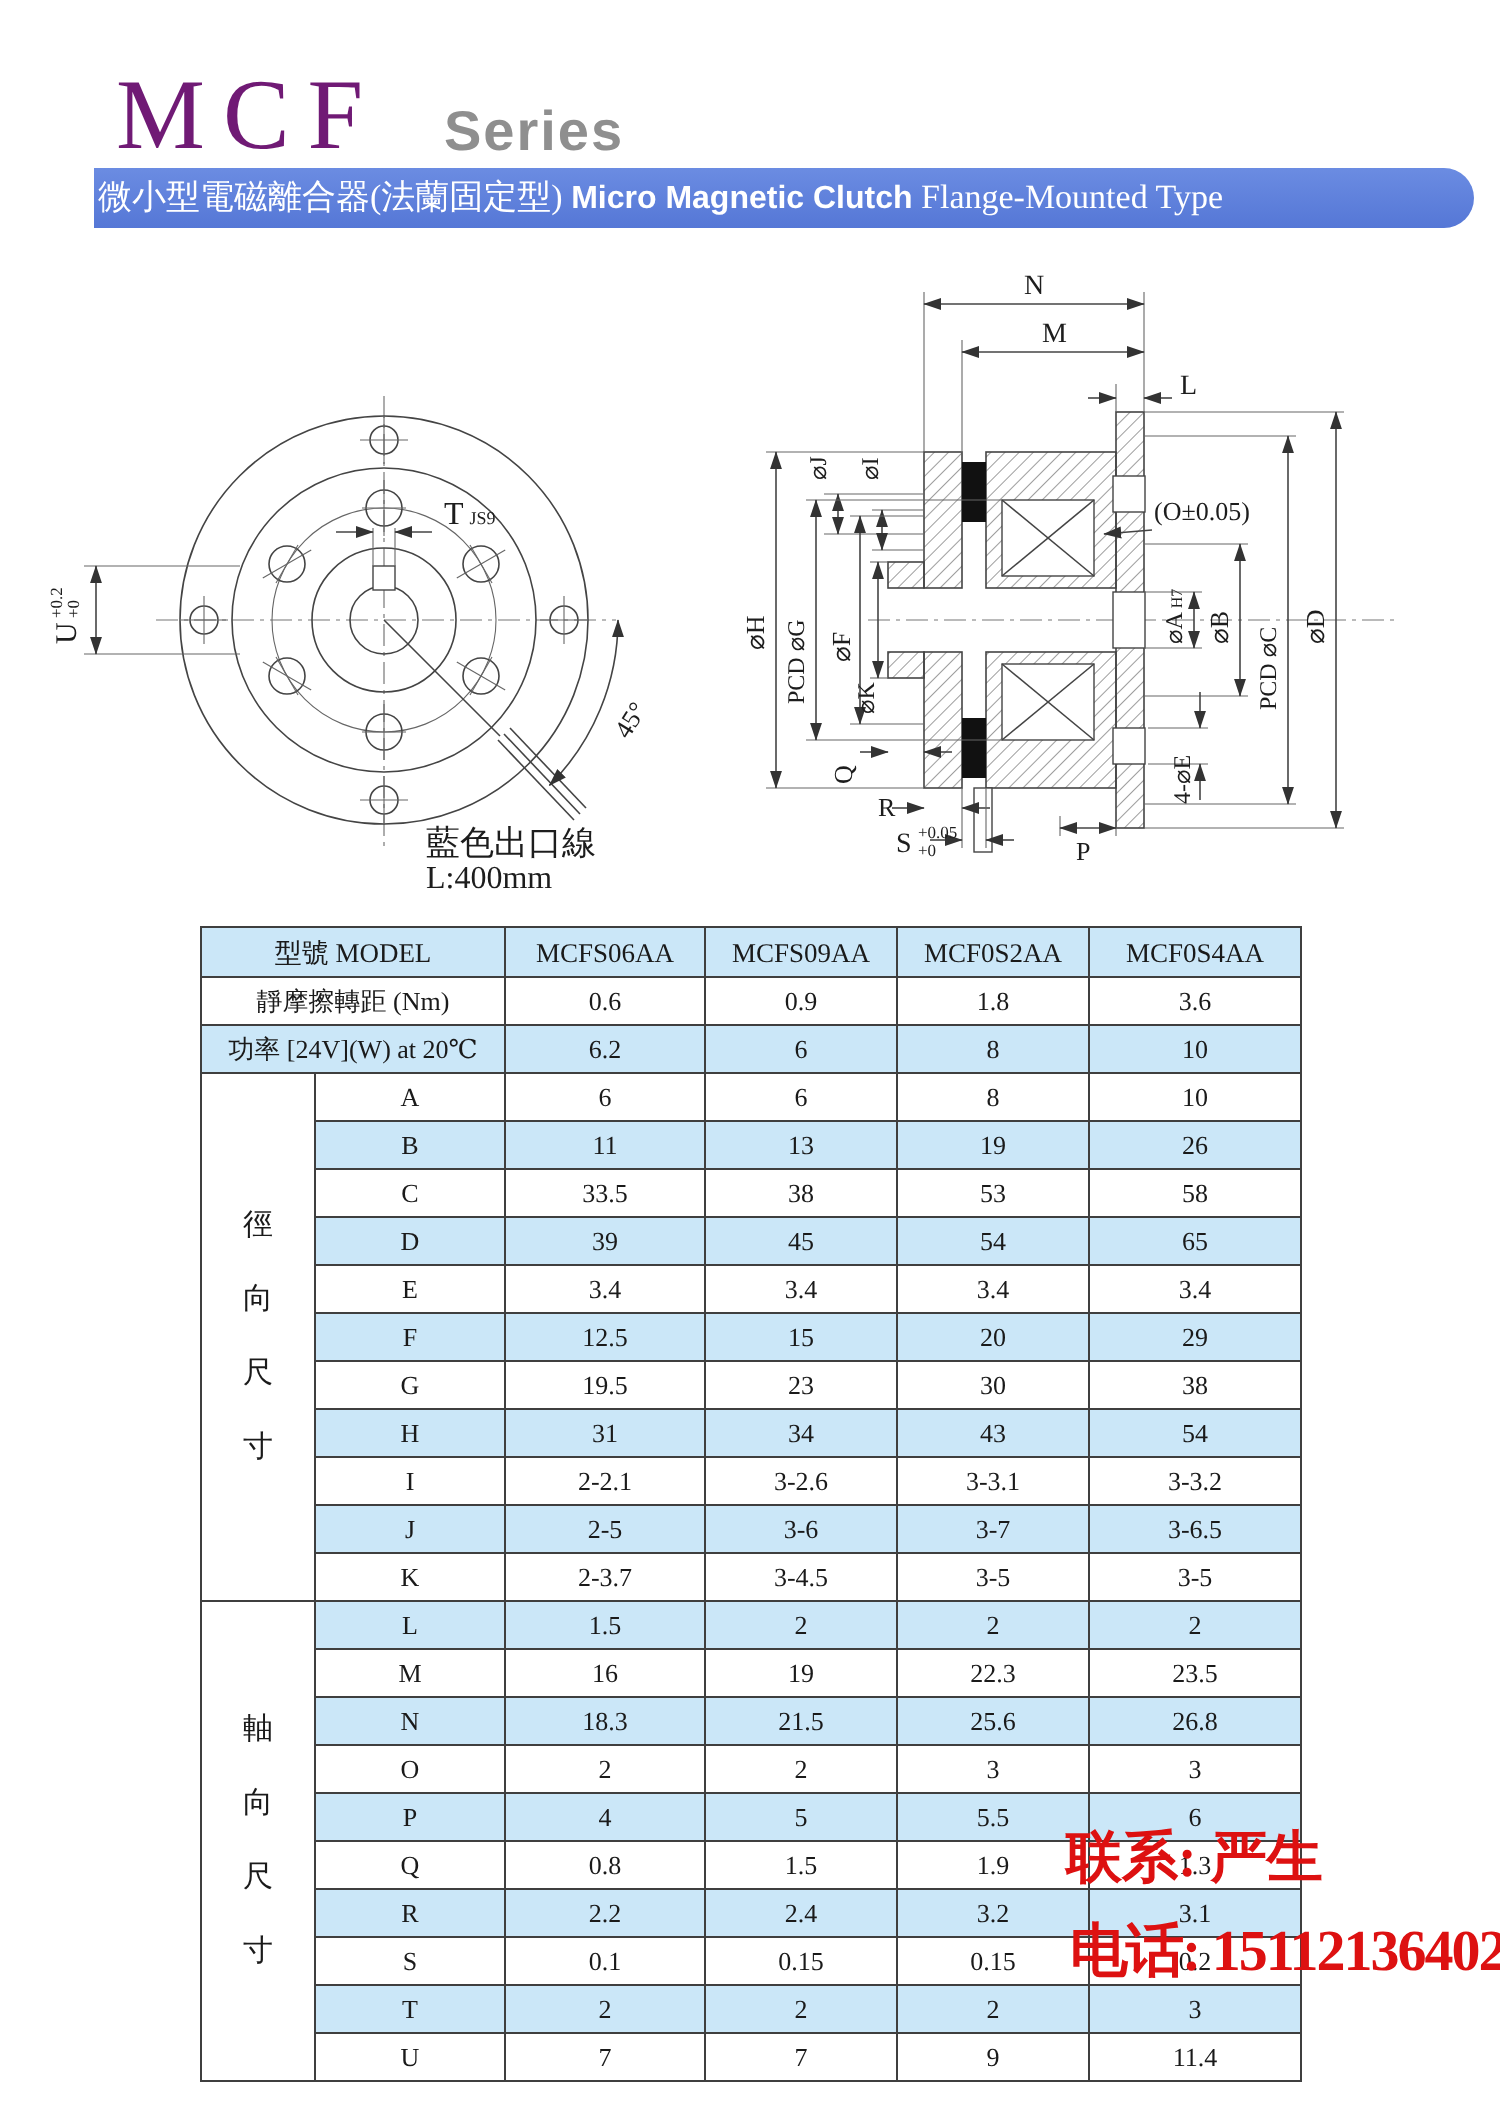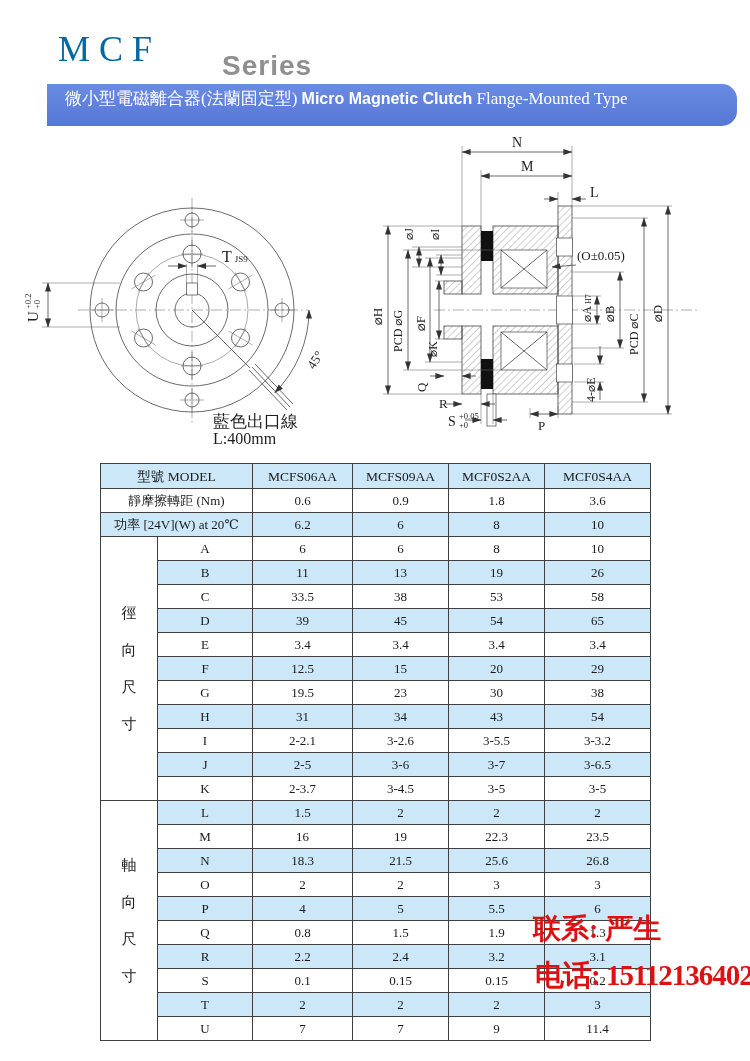--- a/index.html
+++ b/index.html
@@ -1,26 +1,26 @@
 <!DOCTYPE html>
 <html><head>
 <meta charset="utf-8">
 <style>
   html,body{margin:0;padding:0;}
   body{width:750px;height:1061px;background:#fff;position:relative;overflow:hidden;
        font-family:"Liberation Serif","DejaVu Serif",serif;}
   .abs{position:absolute;}
   
-  #mcf-title{left:58px;top:28px;font-size:36px;letter-spacing:9px;color:#0369a1;
+  #mcf-title{left:58px;top:28px;font-size:50px;letter-spacing:9px;color:#701a75;
              font-family:"Liberation Serif","DejaVu Serif",serif;}
   #series-label{left:222px;top:50px;font-size:28px;font-weight:bold;color:#8f8f8f;
                 letter-spacing:1px;font-family:"Liberation Sans","DejaVu Sans",sans-serif;}
-  #banner{left:47px;top:84px;width:690px;height:42px;border-radius:0 15px 15px 0;
+  #banner{left:47px;top:84px;width:690px;height:30px;border-radius:0 15px 15px 0;
           background:linear-gradient(#6b8ce2,#5577d6);color:#fff;line-height:30px;
-          padding-left:18px;box-sizing:border-box;white-space:nowrap;}
+          padding-left:2px;box-sizing:border-box;white-space:nowrap;}
   #banner .cn{font-size:17px;font-family:"Liberation Serif","DejaVu Serif",serif;}
   #banner .enb{font-size:16px;font-weight:bold;font-family:"Liberation Sans","DejaVu Sans",sans-serif;}
   #banner .ens{font-size:17px;font-family:"Liberation Serif","DejaVu Serif",serif;}
   
   #drawings{left:0;top:118px;}
   .dim{stroke:#444;stroke-width:.8;fill:none;}
   .thin{stroke:#666;stroke-width:.55;fill:none;}
   .cl{stroke:#777;stroke-width:.6;fill:none;stroke-dasharray:11 3 2 3;}
   .part{fill:url(#h);stroke:#444;stroke-width:.8;}
   .white{fill:#fff;stroke:#444;stroke-width:.7;}
@@ -370,21 +370,21 @@
       <td class="blue">H</td>
       <td class="blue">31</td>
       <td class="blue">34</td>
       <td class="blue">43</td>
       <td class="blue">54</td>
     </tr>
     <tr>
       <td>I</td>
       <td>2-2.1</td>
       <td>3-2.6</td>
-      <td>3-5.5</td>
+      <td>3-3.1</td>
       <td>3-3.2</td>
     </tr>
     <tr>
       <td class="blue">J</td>
       <td class="blue">2-5</td>
       <td class="blue">3-6</td>
       <td class="blue">3-7</td>
       <td class="blue">3-6.5</td>
     </tr>
     <tr>

